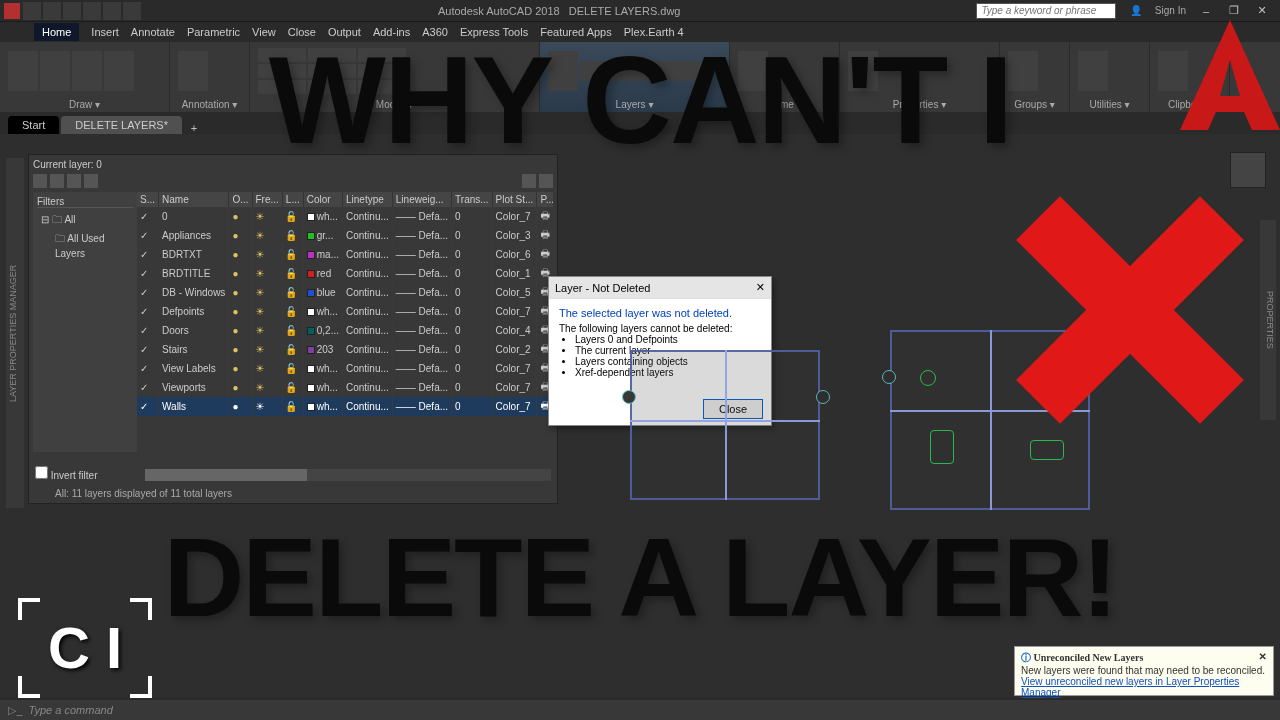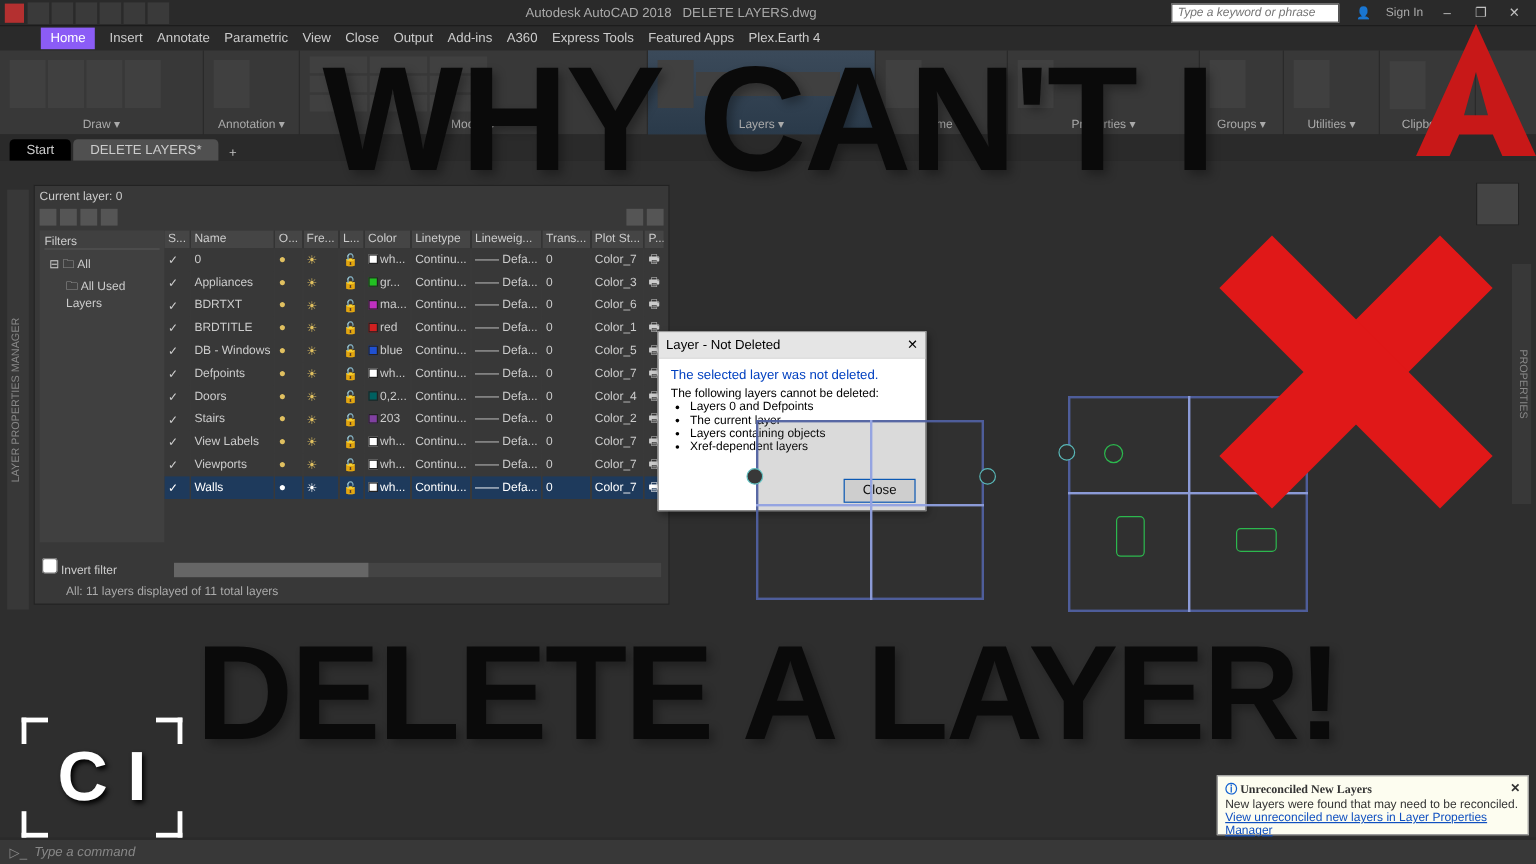--- a/index.html
+++ b/index.html
@@ -21,21 +21,21 @@
   }
   .titlebar .app-icon { width: 16px; height: 16px; background: #b43030; margin-right: 2px; }
   .titlebar .qat-btn { width: 18px; height: 18px; background: #3a3a3a; margin: 0 1px; }
   .titlebar .center { flex: 1; text-align: center; color: #aaa; }
   .titlebar .search { width: 140px; height: 16px; background: #ffffff; border: 1px solid #555; color: #888; font-style: italic; padding: 0 4px; font-size: 10px; margin-right: 8px;}
   .titlebar .signin { color: #aaa; font-size: 10px; margin: 0 6px; }
   .titlebar .winbtn { width: 28px; text-align: center; }
   
   .menurow { height: 20px; display: flex; align-items: center; padding-left: 34px; background: #2a2a2a;}
   .menurow span { margin-right: 12px; font-size: 11px; color: #ccc; }
-  .menurow span.active { background: #8b5cf6; color: #fff; padding: 3px 8px; }
+  .menurow span.active { background: #0f172a; color: #fff; padding: 3px 8px; }
   
   .ribbon { height: 70px; background: #383838; display: flex; }
   .ribbon-group { border-right: 1px solid #2a2a2a; padding: 2px 8px; display: flex; flex-direction: column; }
   .ribbon-group .icons { flex: 1; display: flex; gap: 2px; align-items: center; }
   .ribbon-group .icons .ic { width: 30px; height: 40px; background: #404040; }
   .ribbon-group .icons .ic.sm { width: 48px; height: 14px; }
   .ribbon-group .label { text-align: center; font-size: 10px; color: #aaa; padding-top: 2px;}
   .ribbon-group.layers { background: linear-gradient(#3b4a5a,#2a3a4a); }
   
   .doctabs { height: 22px; background: #2a2a2a; display: flex; align-items: flex-end; padding-left: 8px; gap: 2px;}

